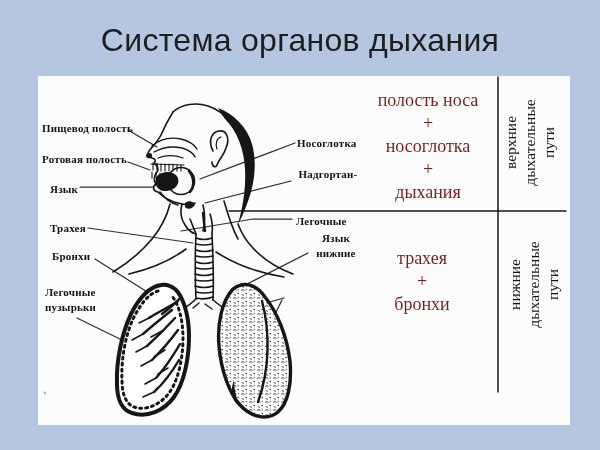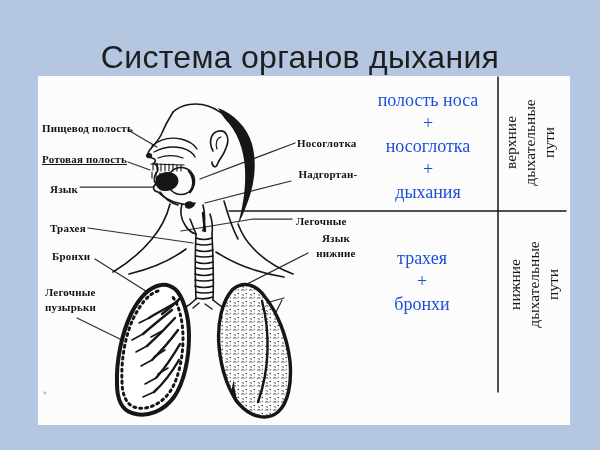--- a/index.html
+++ b/index.html
@@ -2,39 +2,39 @@
 <html><head>
 <meta charset="utf-8">
 <style>
   html,body { margin:0; padding:0; }
   .slide {
     position:relative; width:600px; height:450px;
     background:#b5c7e0; overflow:hidden;
     font-family:"Liberation Serif", serif;
   }
   .title {
-    position:absolute; left:0; right:0; top:22px; margin:17px;
+    position:absolute; left:0; right:0; top:22px; margin:0;
     text-align:center; font-weight:normal;
     font-family:"Liberation Sans", sans-serif;
     font-size:32px; color:#1e1e1e; letter-spacing:0.3px;
   }
   .panel {
     position:absolute; left:38px; top:76px; width:532px; height:349px;
     background:#fcfcfc;
   }
   .art { position:absolute; left:38px; top:76px; }
   .dlabel {
     position:absolute; white-space:nowrap;
     font:bold 11px/15px "Liberation Serif", serif;
     color:#121212; letter-spacing:0.2px;
   }
   .dlabel.center { text-align:center; white-space:normal; }
   .formula {
     position:absolute; text-align:center;
-    font:18px/23px "Liberation Serif", serif; color:#1d4ed8;
+    font:18px/23px "Liberation Serif", serif; color:#7f1d1d;
   }
   .formula div { height:23px; }
   .vcat {
     position:absolute; text-align:center;
     font:15.5px/19px "Liberation Serif", serif; color:#161616;
     transform:rotate(-90deg);
   }
 </style>
 </head>
 <body>
@@ -150,21 +150,21 @@
         <path d="M233,289 C244,281 256,284 265,297 C277,312 287,336 290,361 C292,384 288,403 278,412 C267,421 251,417 240,405 C229,393 221,370 219,346 C217,323 222,301 233,289 Z" fill="url(#stip)" stroke="none"></path>
         <path d="M262,301 C270,331 270,369 258,402" stroke-width="2.4"></path>
         <path d="M238,403 C236,396 234,388 234,380 C230,391 231,399 238,405 Z" fill="#161616" stroke="none"></path>
       </g>
 
       <circle cx="45" cy="393" r="1.4" fill="#b9b9b9" stroke="none"></circle>
     </g>
   </svg>
 
   <div class="dlabel" style="left:42px; top:121px;">Пищевод полость</div>
-  <div class="dlabel" style="left:42px; top:152px;text-decoration:underline;">Ротовая полость</div>
+  <div class="dlabel" style="left:42px; top:152px;">Ротовая полость</div>
   <div class="dlabel" style="left:50px; top:182px;">Язык</div>
   <div class="dlabel" style="left:50px; top:221px;">Трахея</div>
   <div class="dlabel" style="left:52px; top:249px;">Бронхи</div>
   <div class="dlabel" style="left:45px; top:285px;">
     <div>Легочные</div>
     <div>пузырьки</div>
   </div>
   <div class="dlabel" style="left:297px; top:136px;">Носоглотка</div>
   <div class="dlabel center" style="left:290px; top:167px; width:76px;">
     <div>Надгортан-</div>

